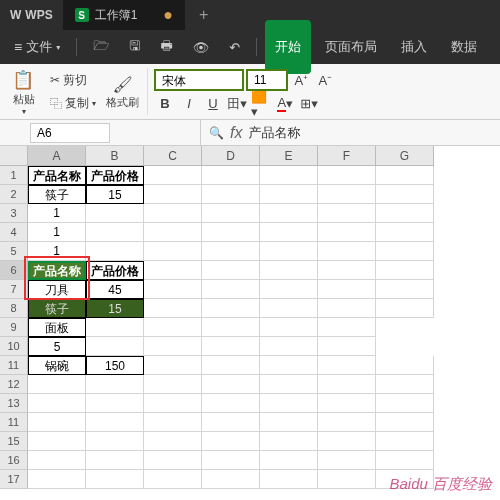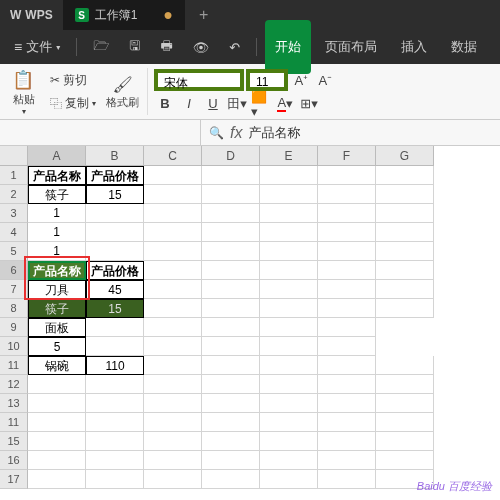--- a/index.html
+++ b/index.html
@@ -22,21 +22,21 @@
   .menu-item.active { background: #0a8c3c; color: white; border-radius: 4px; }
 
   .toolbar { background: #f7f7f7; height: 56px; display: flex; align-items: center; padding: 4px 8px; gap: 2px; border-bottom: 1px solid #ccc; }
   .tool-group { display: flex; align-items: center; gap: 4px; border-right: 1px solid #ddd; padding-right: 8px; margin-right: 4px; height: 100%; }
   .tool-btn { padding: 2px 6px; font-size: 12px; color: #444; display: flex; align-items: center; gap: 3px; }
   .tool-col { display: flex; flex-direction: column; gap: 2px; }
   .paste-btn { display: flex; flex-direction: column; align-items: center; font-size: 11px; color: #444; padding: 2px 4px; }
   .paste-icon { width: 24px; height: 24px; display: flex; align-items: center; justify-content: center; font-size: 18px; color: #e8a33d; }
   .format-brush { display: flex; flex-direction: column; align-items: center; font-size: 11px; color: #444; }
   .brush-icon { width: 22px; height: 22px; display: flex; align-items: center; justify-content: center; font-size: 16px; }
-  .font-select { border: 4px solid #4d7c0f; background: white; font-size: 12px; padding: 2px 18px 2px 6px; height: 22px; position: relative; }
+  .font-select { border: 2px solid #4d7c0f; background: white; font-size: 12px; padding: 2px 18px 2px 6px; height: 22px; position: relative; }
   .font-row { display: flex; gap: 2px; align-items: center; }
   .fmt-btn { width: 22px; height: 22px; display: flex; align-items: center; justify-content: center; font-size: 13px; color: #444; border: 1px solid transparent; }
   .fmt-btn.bold { font-weight: bold; }
   .fmt-btn.italic { font-style: italic; }
   .fmt-btn.underline { text-decoration: underline; }
 
   .cellref-bar { background: #f7f7f7; height: 26px; display: flex; align-items: center; border-bottom: 1px solid #ccc; font-size: 12px; }
   .cellref-box { width: 80px; border: 1px solid #ccc; background: white; padding: 2px 6px; margin-left: 30px; }
   .cellref-spacer { flex: 1; }
   .fx-area { display: flex; align-items: center; gap: 6px; padding: 0 8px; border-left: 1px solid #ccc; height: 100%; width: 300px; }
@@ -57,21 +57,21 @@
   .cell.bd-t { border-top: 1px solid #000; }
   .cell.bd-b { border-bottom: 1px solid #000; }
   .cell.bd-l { border-left: 1px solid #000; }
   .cell.bd-r { border-right: 1px solid #000; }
   .cell.hdr { font-weight: bold; }
   .cell.green { background: #4a7c2a; color: white; }
   .cell.greendark { background: #3a6020; color: #ddd; }
   
   .active-cell { position: absolute; border: 2px solid #0a8c3c; pointer-events: none; }
   .red-box { position: absolute; border: 2px solid #e83030; pointer-events: none; }
-  .watermark { position: absolute; right: 8px; bottom: 6px; font-size: 11px; color: #6d28d9; font-style: italic; opacity: 0.7; }
+  .watermark { position: absolute; right: 8px; bottom: 6px; font-size: 15px; color: #be185d; font-style: italic; opacity: 0.7; }
 </style>
 </head>
 <body>
 
 <div class="titlebar">
   <div class="wps-logo">
     <span>W</span>
     <span>WPS</span>
   </div>
   <div class="tab active">
@@ -147,20 +147,21 @@
       <div class="fmt-btn underline">U</div>
       <div class="fmt-btn">田▾</div>
       <div class="fmt-btn">🟧▾</div>
       <div class="fmt-btn"><span style="border-bottom:2px solid red">A</span>▾</div>
       <div class="fmt-btn">⊞▾</div>
     </div>
   </div>
 </div>
 
 <div class="cellref-bar">
+  <div class="cellref-box">A6</div>
   <div class="cellref-spacer"></div>
   <div class="fx-area">
     <span style="color:#888">🔍</span>
     <span class="fx-icon">fx</span>
     <span class="fx-value">产品名称</span>
   </div>
 </div>
 
 <div class="grid-container">
   <div class="grid-corner"></div>
@@ -276,21 +277,21 @@
       <div class="cell-row">
         <div class="cell bd-l bd-r bd-t bd-b">5</div>
         <div class="cell"></div>
         <div class="cell"></div>
         <div class="cell"></div>
         <div class="cell"></div>
         <div class="cell"></div>
       </div>
       <div class="cell-row">
         <div class="cell bd-l bd-r bd-t bd-b">锅碗</div>
-        <div class="cell bd-l bd-r bd-t bd-b">110</div>
+        <div class="cell bd-l bd-r bd-t bd-b">150</div>
         <div class="cell"></div>
         <div class="cell"></div>
         <div class="cell"></div>
         <div class="cell"></div>
         <div class="cell"></div>
       </div>
       <div class="cell-row">
         <div class="cell"></div>
         <div class="cell"></div>
         <div class="cell"></div>

